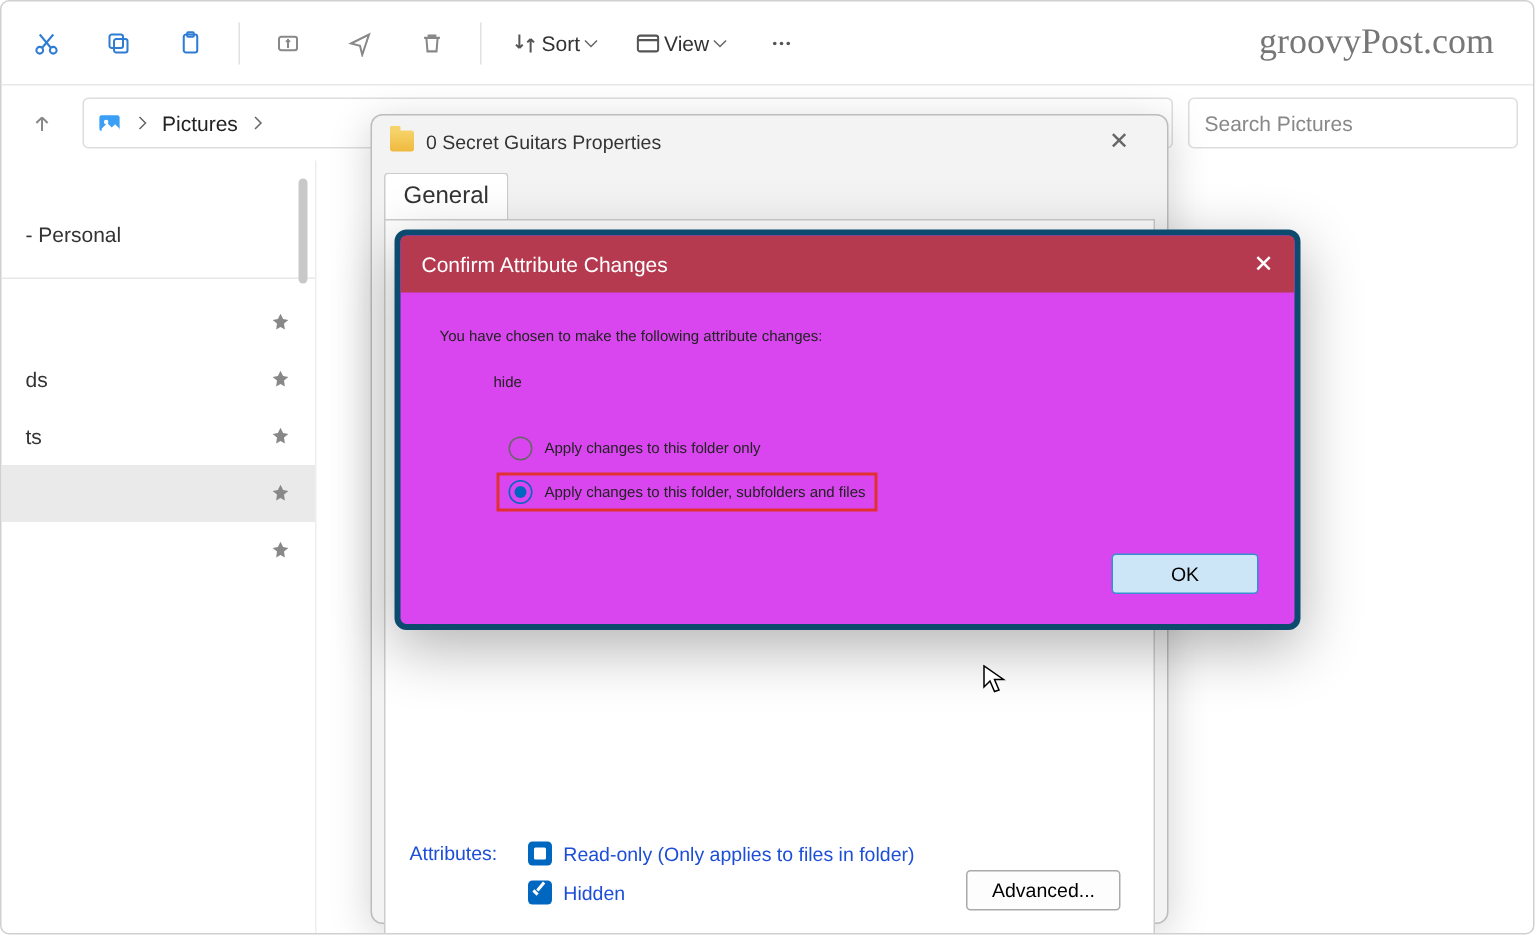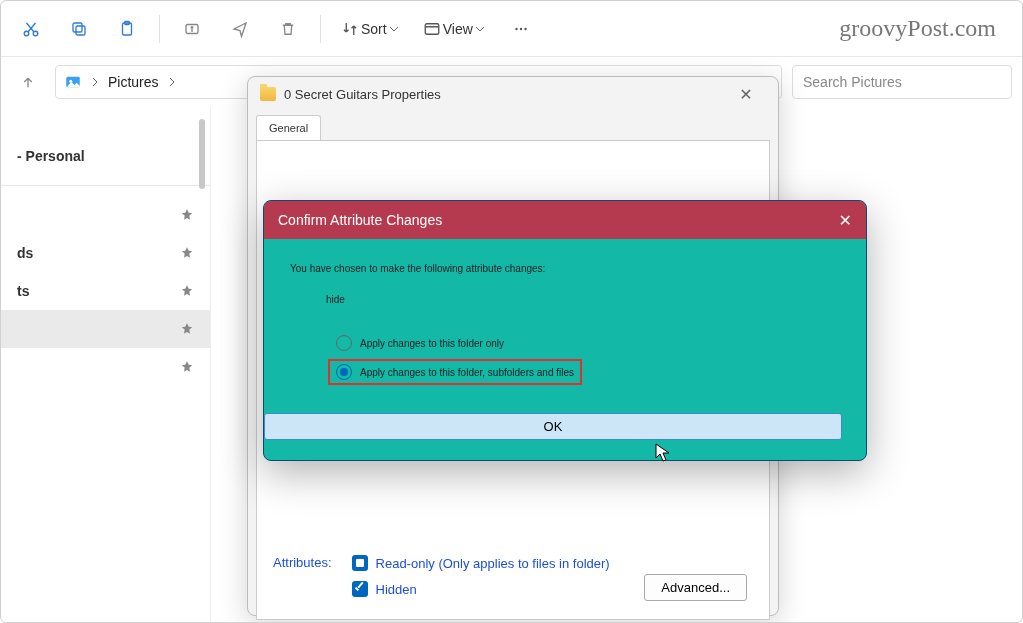--- a/index.html
+++ b/index.html
@@ -19,21 +19,21 @@
 .breadbar { height: 50px; display: flex; align-items: center; padding: 0 10px; gap: 10px; }
 .nav-back { width: 34px; height: 34px; display: flex; align-items: center; justify-content: center; }
 .nav-back svg { width: 18px; height: 18px; stroke: #888; }
 .breadcrumb { flex: 1; height: 34px; border: 1px solid #ddd; border-radius: 4px; display: flex; align-items: center; padding: 0 8px; gap: 8px; font-size: 14px; color: #222; background: #fff; }
 .breadcrumb svg.pic { width: 18px; height: 18px; }
 .breadcrumb svg.chev { width: 10px; height: 10px; }
 .searchbox { width: 220px; height: 34px; border: 1px solid #ddd; border-radius: 4px; display: flex; align-items: center; padding: 0 10px; font-size: 14px; color: #888; }
 
 
 .main { display: flex; height: calc(100% - 106px); position: relative; }
-.sidebar { width: 210px; border-right: 1px solid #eee; padding-top: 30px; font-weight: bold; }
+.sidebar { width: 210px; border-right: 1px solid #eee; padding-top: 30px; }
 .side-item { display: flex; align-items: center; justify-content: space-between; height: 38px; padding: 0 16px; font-size: 14px; color: #333; }
 .side-item.active { background: #eaeaea; }
 .side-item svg { width: 14px; height: 14px; fill: #888; }
 .side-sep { height: 1px; background: #e8e8e8; margin: 10px 0; }
 .side-scroll { position: absolute; left: 198px; top: 12px; width: 6px; height: 70px; background: #c8c8c8; border-radius: 3px; }
 
 .content { flex: 1; position: relative; padding: 20px 28px; }
 .folder-col { position: absolute; right: 20px; top: 26px; width: 146px; text-align: center; }
 .folder-icon { width: 116px; height: 92px; margin: 0 auto; position: relative; }
 .folder-icon .back { position: absolute; left:0; top:6px; width:116px; height:78px; background: linear-gradient(#f6d36a,#f0b93e); border-radius: 4px; }
@@ -47,48 +47,48 @@
 .trunc-folder .tab{position:absolute;left:0;top:0;width:14px;height:6px;background:#f6d36a;border-radius:2px 2px 0 0;}
 .trunc-folder .th{position:absolute;left:4px;top:8px;width:34px;height:18px;background:linear-gradient(90deg,#4a3a2a,#6b5040);border-radius:1px;}
 .trunc-folder2 { top: 188px; }
 
 
 .prop-dialog { position: absolute; left: 246px; top: 75px; width: 532px; height: 540px; background: #f3f3f3; border: 1px solid #bcbcbc; border-radius: 8px; box-shadow: 0 6px 28px rgba(0,0,0,0.18); }
 .prop-title { height: 34px; display:flex; align-items:center; padding: 0 12px; gap: 8px; font-size: 13px; color: #333; }
 .prop-title .folder-mini { width:16px; height:14px; background: linear-gradient(#f6d36a,#f0b93e); border-radius:2px; position:relative; }
 .prop-title .folder-mini::before{content:'';position:absolute;left:0;top:-3px;width:7px;height:4px;background:#f6d36a;border-radius:1px 1px 0 0;}
 .prop-close { margin-left: auto; width:40px; text-align:center; font-size:16px; color:#666; }
-.prop-tabs { display:flex; gap:2px; padding: 4px 8px 0 8px; font-size: 11px; }
+.prop-tabs { display:flex; gap:2px; padding: 4px 8px 0 8px; font-size: 16px; }
 .prop-tab { padding: 6px 12px; background:#fff; border:1px solid #ccc; border-bottom:none; border-radius:3px 3px 0 0; color:#333;}
 .prop-body { background:#fff; margin: 0 8px 8px 8px; border:1px solid #ccc; height: 480px; padding: 16px; position: relative; }
 .attr-row { position:absolute; left:16px; bottom:22px; display:flex; align-items:flex-start; gap: 20px; font-size:13px; color:#1d4ed8; }
 .attr-checks { display:flex; flex-direction:column; gap:10px; }
 .chk { display:flex; align-items:center; gap:8px; }
 .chk-box { width:16px; height:16px; border-radius:3px; display:flex; align-items:center; justify-content:center; }
 .chk-ro { background:#0067c0; }
 .chk-ro::after{content:'';width:8px;height:8px;background:#fff;border-radius:1px;}
 .chk-hd { background:#0067c0; position:relative; }
 .chk-hd::after{content:'';position:absolute;left:3px;top:7px;width:4px;height:2px;background:#fff;transform:rotate(45deg);}
 .chk-hd::before{content:'';position:absolute;left:5px;top:3px;width:7px;height:2px;background:#fff;transform:rotate(-50deg);}
 .adv-btn { position:absolute; right:22px; bottom:18px; padding: 5px 16px; font-size:13px; border:1px solid #aaa; background:#fdfdfd; border-radius:3px; }
 
 
-.confirm-dialog { position:absolute; left:262px; top:152px; width:604px; background:#14b8a6; border:1px solid #0c4a6e; border-radius:8px; box-shadow: 0 12px 40px rgba(0,0,0,0.3); overflow:hidden;margin-top:47px; }
+.confirm-dialog { position:absolute; left:262px; top:152px; width:604px; background:#d946ef; border:4px solid #0c4a6e; border-radius:8px; box-shadow: 0 12px 40px rgba(0,0,0,0.3); overflow:hidden; }
 .conf-title { height:38px; background:#b5394f; color:#fff; display:flex; align-items:center; padding:0 14px; font-size:14px; }
 .conf-title .x { margin-left:auto; font-size:16px; }
 .conf-body { padding: 22px 26px 18px 26px; font-size:10px; color:#222; line-height:1.5; }
 .conf-body .hide { margin: 16px 0 24px 36px; }
 .conf-body .q { margin-bottom: 14px; }
 .radio-group { margin: 8px 0 2px 46px; }
 .radio-row { display:flex; align-items:center; gap:8px; padding:4px 0; }
 .radio { width:16px; height:16px; border:1px solid #666; border-radius:50%; display:flex;align-items:center;justify-content:center; flex-shrink:0;}
 .radio.sel { border-color:#0067c0; }
 .radio.sel::after{content:'';width:8px;height:8px;background:#0067c0;border-radius:50%;}
 .highlight { border:2.5px solid #e03030; padding: 3px 6px; margin: 2px 0 6px 38px; display:inline-flex; align-items:center; gap:8px; }
-.conf-buttons { display:flex; justify-content:flex-end; gap:10px; padding: 4px 24px 20px 0; flex-direction: column; }
+.conf-buttons { display:flex; justify-content:flex-end; gap:10px; padding: 4px 24px 20px 0; }
 .win-btn { min-width:98px; padding:5px 0; font-size:13px; border:1px solid #aaa; background:#fdfdfd; border-radius:3px; text-align:center; }
 .win-btn.primary { background:#cde6f7; border-color:#3a8dd0; }
 .cursor { position:absolute; left:654px; top:442px; width:16px; height:20px; }
 .cursor svg{width:16px;height:20px;}
 </style>
 </head>
 <body>
 
 <div class="toolbar">
   <div class="tb-btn">

